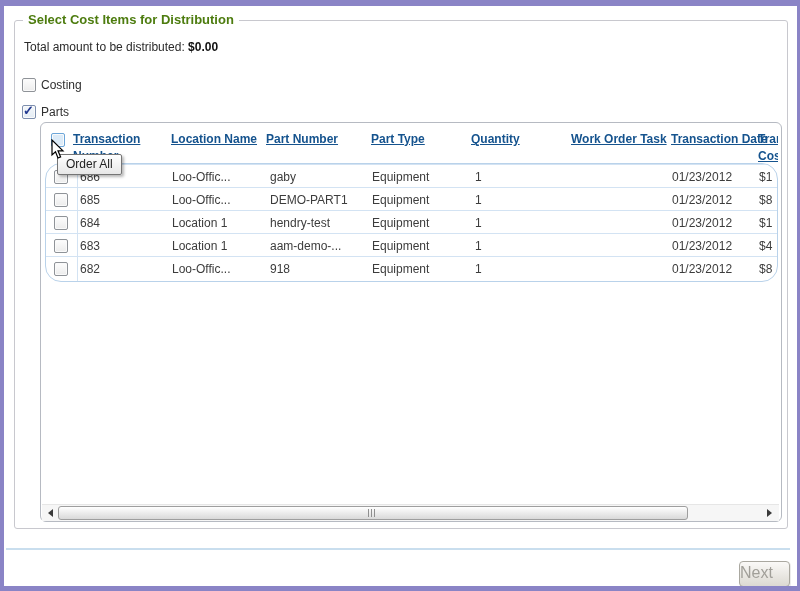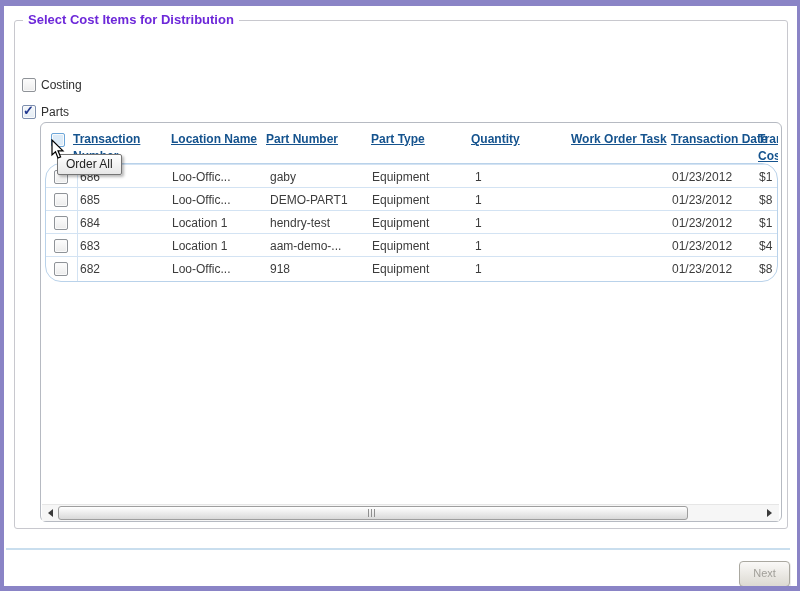--- a/index.html
+++ b/index.html
@@ -15,21 +15,21 @@
   .frame.left{left:0;top:0;width:4px;height:591px;}
   .frame.right{left:797px;top:0;width:3px;height:591px;}
 
   
   .fieldset{
     position:absolute;left:14px;top:20px;width:772px;height:507px;
     border:1px solid #c8c8ce;border-radius:3px;
   }
   .legend{
     position:absolute;left:8px;top:-9px;background:#ffffff;padding:0 5px;
-    font-size:13px;font-weight:bold;color:#6d28d9;white-space:nowrap;
+    font-size:13px;font-weight:bold;color:#4d7c0f;white-space:nowrap;
   }
 
   .total-line{position:absolute;left:24px;top:40px;color:#2a2a2a;}
   .total-line b{color:#111;}
 
   
   .chk{
     position:absolute;width:12px;height:12px;border:1px solid #8f9398;border-radius:2px;
     background:linear-gradient(#fdfdfd,#ececec);box-shadow:inset 0 0 0 1px #fafafa;
   }
@@ -114,38 +114,42 @@
 
   
   .cursor{position:absolute;left:51px;top:139px;z-index:40;}
 
   
   .divider{position:absolute;left:6px;top:548px;width:784px;height:2px;background:#c9deee;}
   .next-btn{
     position:absolute;left:739px;top:561px;width:49px;height:24px;
     border:1px solid #aaa8a0;border-radius:4px;
     background:linear-gradient(#faf9f7,#dcd9d2);
-    color:#a19f99;font-size:11px;font-family:"Liberation Sans",sans-serif;
-    text-align:center;line-height:22px;box-shadow:1px 1px 0 rgba(0,0,0,0.08);
+    color:#a19f99;font-size:16px;font-family:"Liberation Sans",sans-serif;
+    line-height:22px;box-shadow:1px 1px 0 rgba(0,0,0,0.08);
   }
 </style>
 </head>
 <body>
 
 <div class="page">
 
   <div class="frame top"></div>
   <div class="frame bottom"></div>
   <div class="frame left"></div>
   <div class="frame right"></div>
 
   <div class="fieldset">
     <div class="legend">Select Cost Items for Distribution</div>
   </div>
 
+  <div class="total-line">
+    <span>Total amount to be distributed:</span>
+    <b>$0.00</b>
+  </div>
 
   <div class="chk" style="left:22px;top:78px;"></div>
   <div class="chk-label" style="left:41px;top:78px;">Costing</div>
 
   <div class="chk checked" style="left:22px;top:105px;"></div>
   <div class="chk-label" style="left:41px;top:105px;">Parts</div>
 
   <div class="grid">
 
     <div class="chk hdr-chk"></div>

